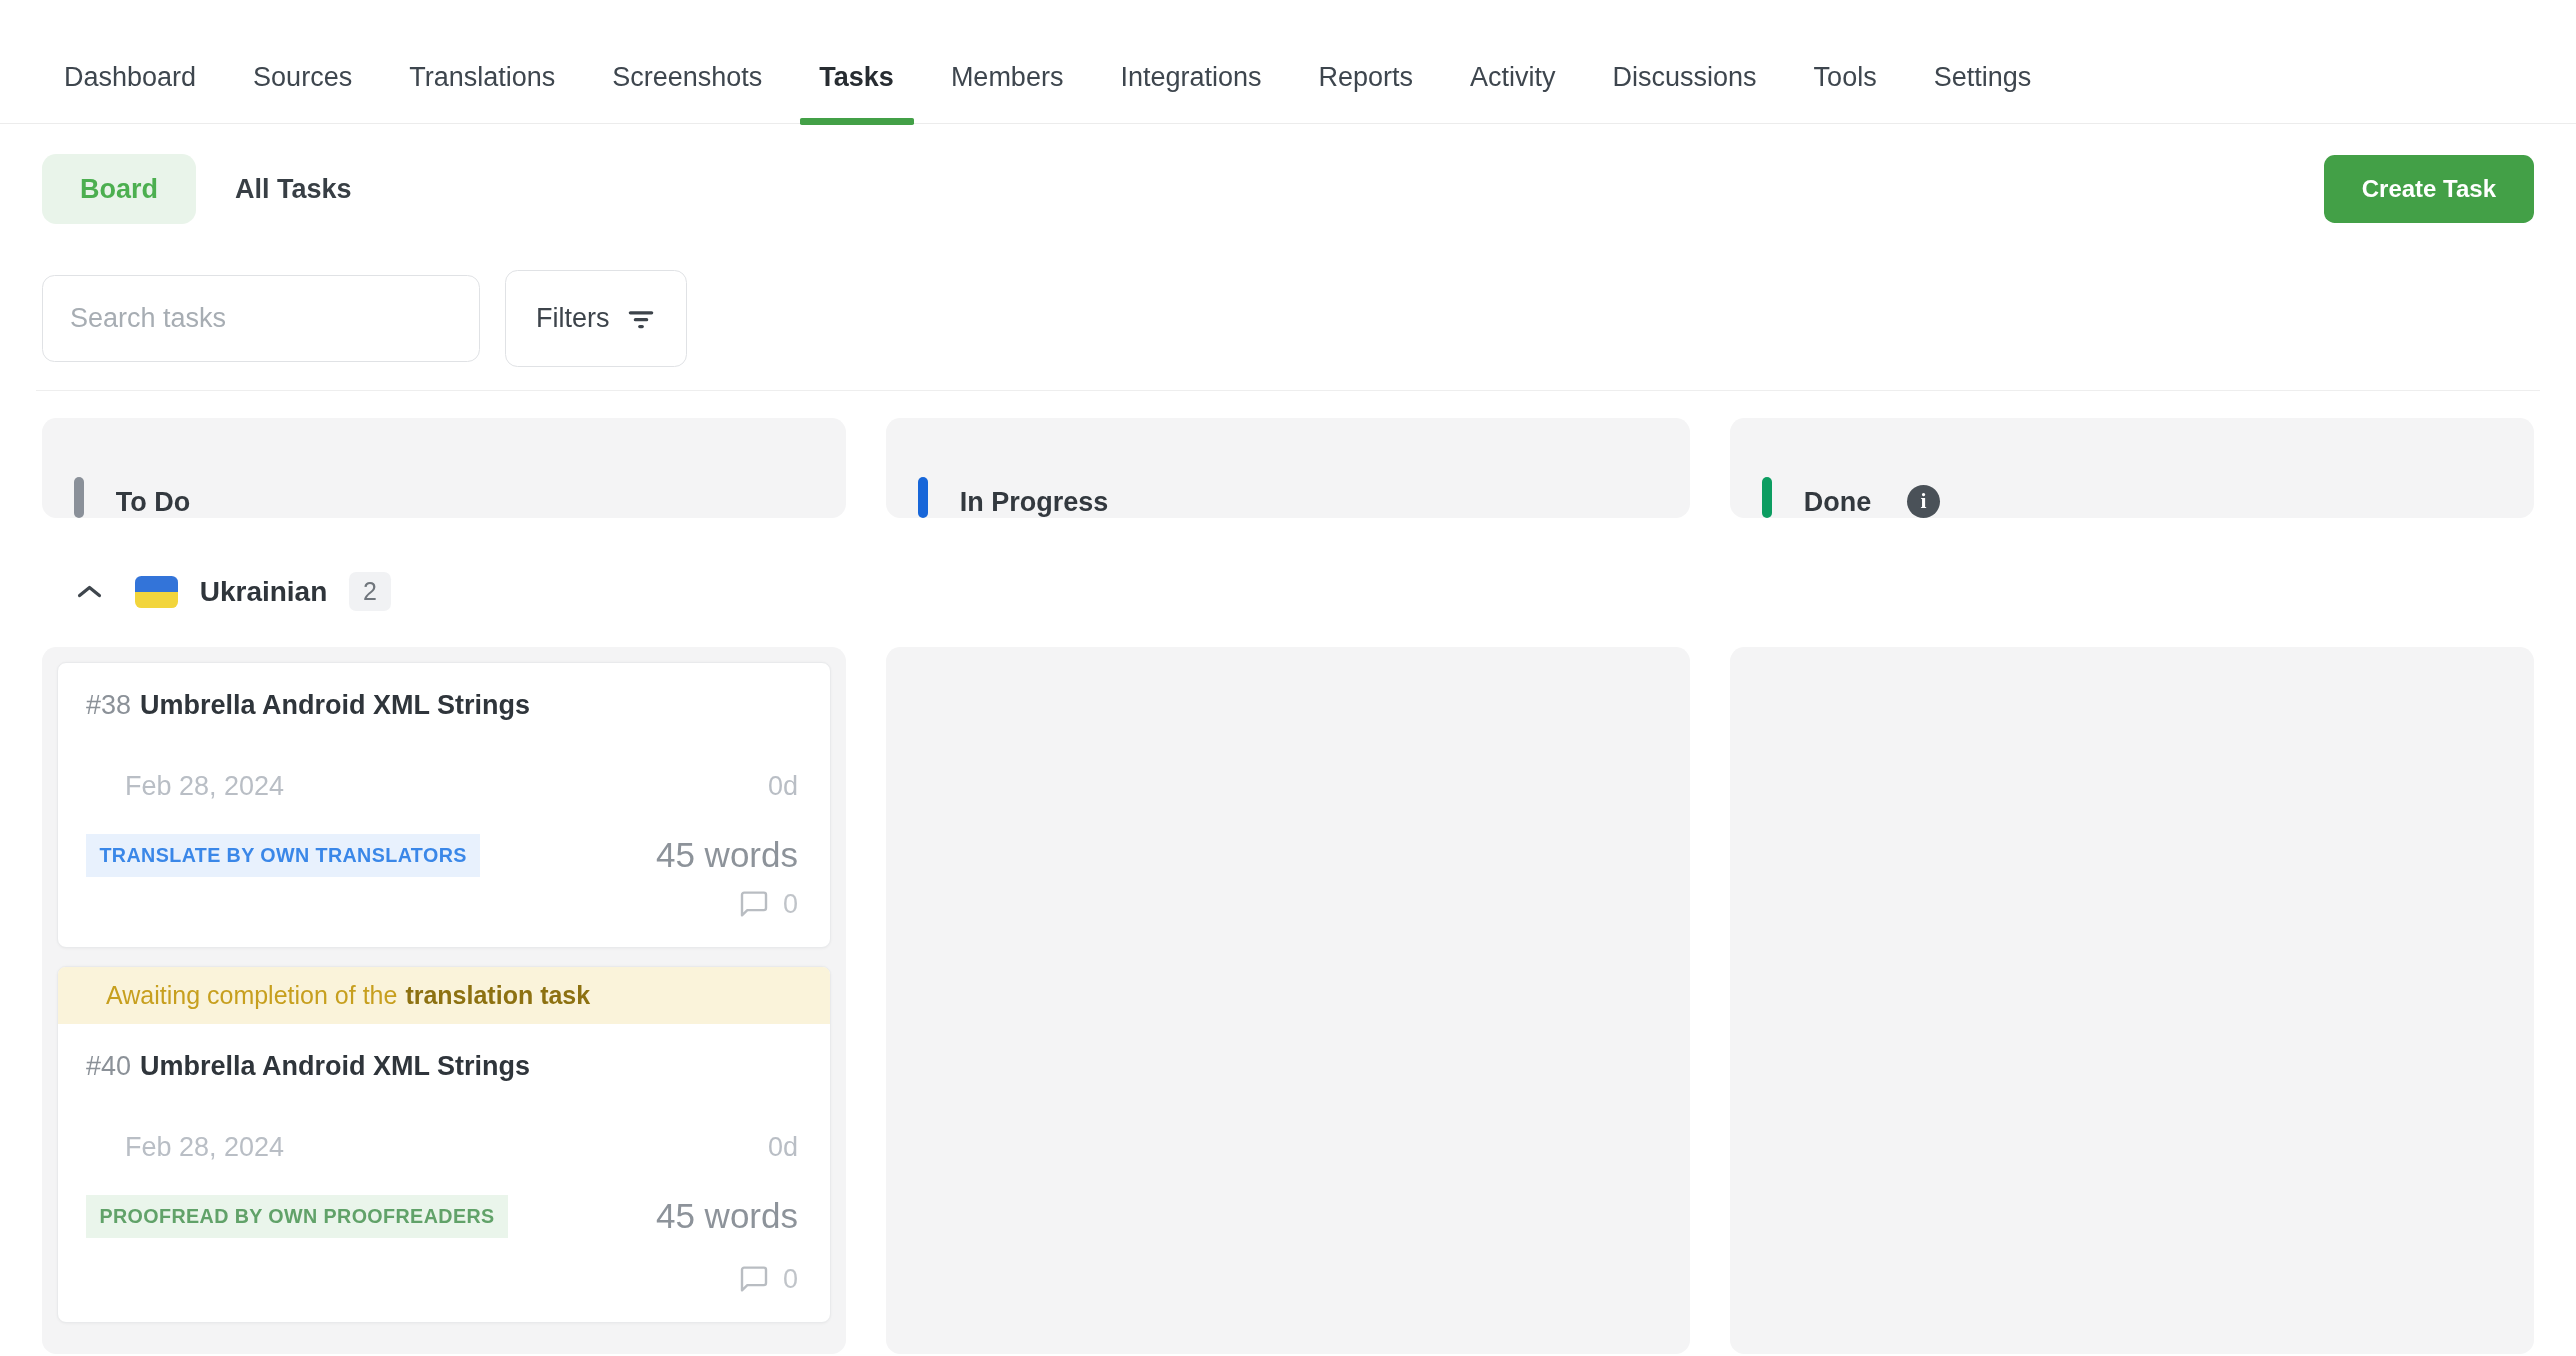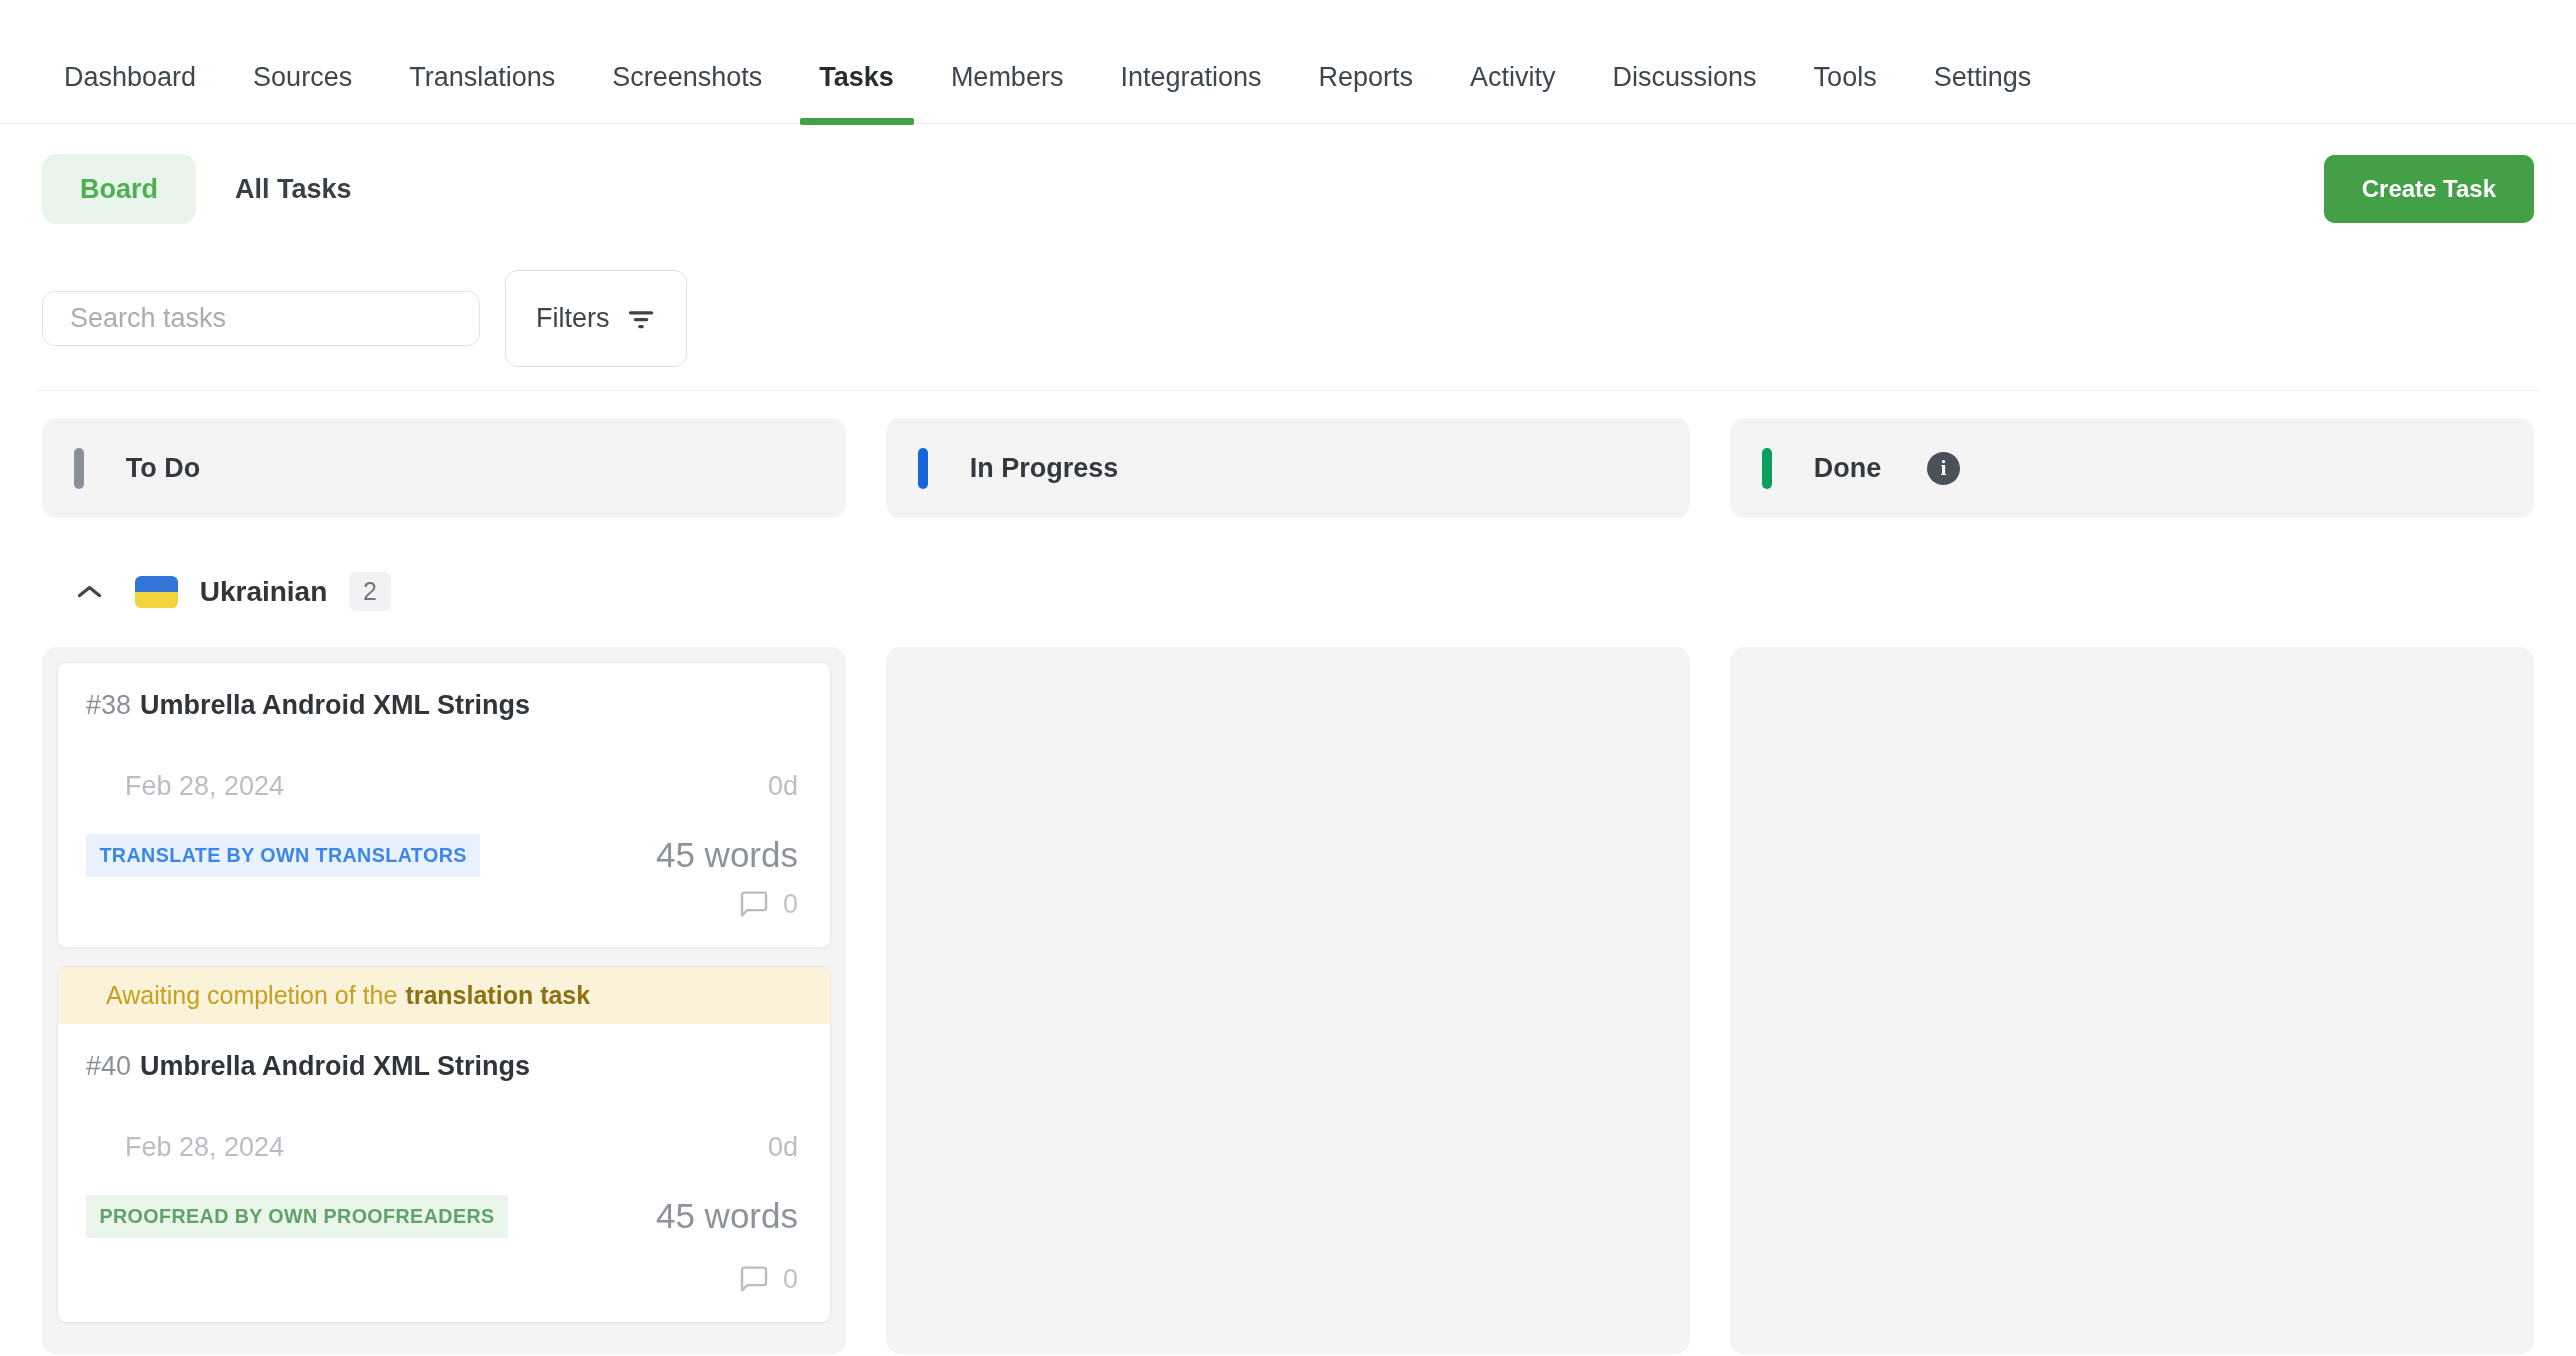--- a/index.html
+++ b/index.html
@@ -43,40 +43,40 @@
     margin-left:auto; height:68px; padding:0 38px; border:none; border-radius:10.7px;
     font-family:inherit; font-size:24px; font-weight:700; color:#ffffff; cursor:pointer;
   }
 
   
   .search-row {
     display:flex; align-items:center; gap:25px;
     margin:45px 42px 0 42px;
   }
   .search-input {
-    width:438px; height:55px; border:1.8px solid #e0e2e5; border-radius:12.5px;
+    width:438px; height:87px; border:1.8px solid #e0e2e5; border-radius:12.5px;
     padding:0 27px; font-family:inherit; font-size:27px; color:#2f353b; outline:none;
   }
   .search-input::placeholder { color:#a7adb3; }
   .filters-btn {
     height:97px; padding:0 30px; border:1.8px solid #e0e2e5; border-radius:12.5px;
     background:#ffffff; display:flex; align-items:center; gap:16px;
     font-family:inherit; font-size:27px; font-weight:500; color:#3d444b; cursor:pointer;
   }
 
   .divider { margin:23px 36px 0 36px; border-top:1.8px solid #eeeeee; }
 
   
   .grid3 {
     display:grid; grid-template-columns:repeat(3,1fr); gap:40px;
     margin:0 42px;
   }
   .col-header {
     margin-top:27px; height:100px; background:#f4f4f5; border-radius:14.3px;
-    display:flex; align-items:center; padding:0 32px; gap:42px;
+    display:flex; align-items:flex-end; padding:0 32px; gap:32px;
   }
   .col-bar { width:9.8px; height:41px; border-radius:5.4px; flex:none; }
   .col-label { font-size:27px; font-weight:700; color:#33393f; }
   .info-icon {
     width:33px; height:33px; border-radius:50%; background:#4a5158;
     color:#ffffff; font-size:21.5px; font-weight:700; font-style:normal;
     display:flex; align-items:center; justify-content:center; margin-left:3.6px;
     font-family:"Liberation Serif","DejaVu Serif",serif; cursor:pointer;
   }
 

